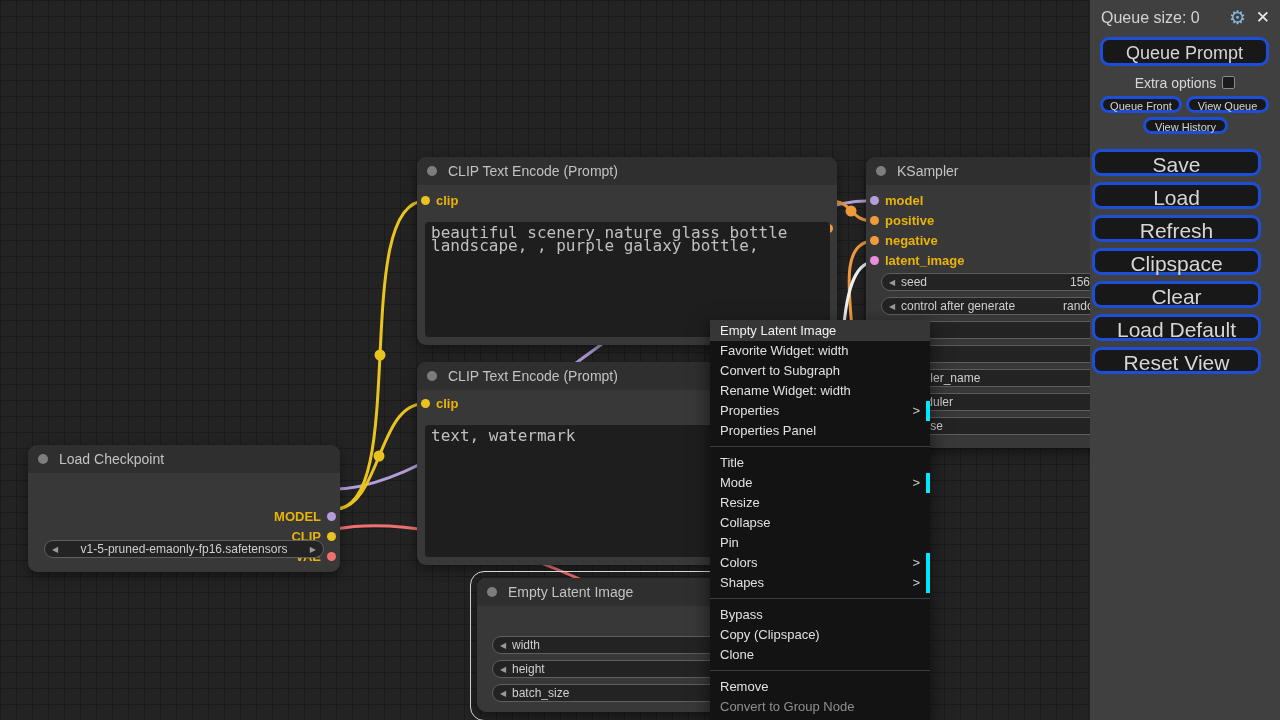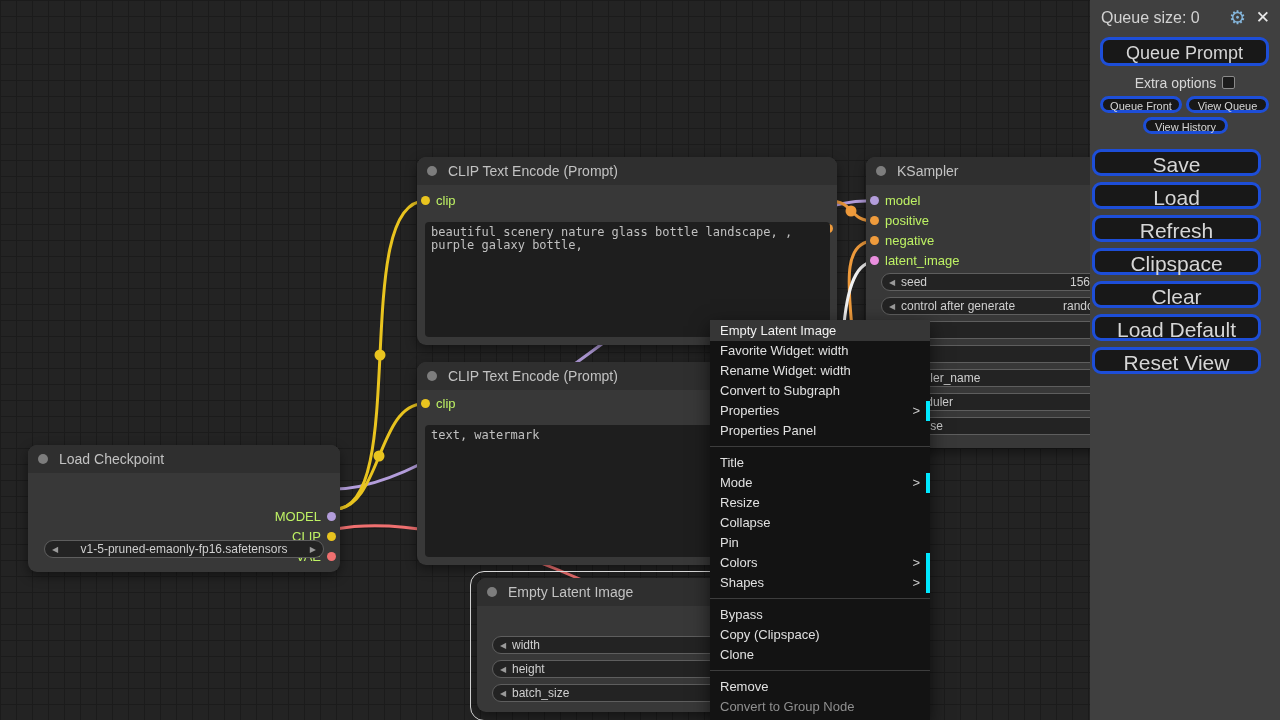--- a/index.html
+++ b/index.html
@@ -14,31 +14,31 @@
   
   #wires{position:absolute;inset:0;z-index:1;pointer-events:none;}
   
   .node{position:absolute;z-index:2;background:#383838;border-radius:9px;
         box-shadow:0 4px 12px rgba(0,0,0,.45);}
   .titlebar{position:absolute;left:0;right:0;top:0;height:28px;background:#2f2f2f;
             border-radius:9px 9px 0 0;}
   .title-dot{position:absolute;left:10px;top:9px;width:10px;height:10px;border-radius:50%;
              background:#7d7d7d;}
   .title-text{position:absolute;left:31px;top:6px;font-size:14px;color:#c2c2c2;white-space:nowrap;}
-  .row{position:absolute;left:0;right:0;height:20px;line-height:20px;font-size:13px;color:#bef264;}
+  .row{position:absolute;left:0;right:0;height:20px;line-height:20px;font-size:13px;color:#eab308;font-weight:bold;}
   .iodot{position:absolute;top:5px;width:9px;height:9px;border-radius:50%;}
   .in .iodot{left:4px}
   .in .iolabel{position:absolute;left:19px;}
   .out{text-align:right;margin-top:28px;}
   .out .iodot{right:4px}
   .out .iolabel{position:absolute;right:19px;}
   .c-model{background:#b39ddb}.c-clip{background:#e9c41f}.c-vae{background:#f07070}
   .c-cond{background:#ef9b3c}.c-latent{background:#ea8fdf}
   .nodetext{position:absolute;background:#1e1e1e;border-radius:4px;
-    font-family:"DejaVu Sans Mono",monospace;font-size:12px;line-height:13px;
+    font-family:"DejaVu Sans Mono",monospace;font-size:16px;line-height:13px;
     color:#c0c0c0;padding:4px 6px;white-space:pre-wrap;overflow:hidden;}
   .pill{position:absolute;height:18px;line-height:17px;background:#232323;
         border:1px solid #5e5e5e;border-radius:10px;font-size:12px;color:#cfcfcf;
         box-sizing:border-box;}
   .pill .arr{position:absolute;left:7px;top:0;font-size:8px;color:#9a9a9a;}
   .pill .arr-r{position:absolute;right:7px;top:0;font-size:8px;color:#9a9a9a;}
   .pill .plabel{position:absolute;left:19px;top:0;white-space:nowrap;}
   .pill .pvalue{position:absolute;top:0;white-space:nowrap;}
   .pill .pcenter{position:absolute;left:19px;right:19px;top:0;text-align:center;white-space:nowrap;}
   
@@ -233,22 +233,22 @@
         <div class="btn side-btn" style="top: 281px;">Clear</div>
         <div class="btn side-btn" style="top: 314px;">Load Default</div>
         <div class="btn side-btn" style="top: 347px;">Reset View</div>
       </div>
   </div>
 
   <div id="ctxmenu">
     <div id="ctx-header">Empty Latent Image</div>
     <div id="menu-body">
         <div class="mi"><span>Favorite Widget: width</span></div>
+        <div class="mi"><span>Convert to Subgraph</span></div>
         <div class="mi"><span>Rename Widget: width</span></div>
-        <div class="mi"><span>Convert to Subgraph</span></div>
         <div class="mi"><span>Properties</span><span class="sub-arrow">&gt;</span><span class="sub-bar"></span></div>
         <div class="mi"><span>Properties Panel</span></div>
         <div class="mdiv"></div>
         <div class="mi"><span>Title</span></div>
         <div class="mi"><span>Mode</span><span class="sub-arrow">&gt;</span><span class="sub-bar"></span></div>
         <div class="mi"><span>Resize</span></div>
         <div class="mi"><span>Collapse</span></div>
         <div class="mi"><span>Pin</span></div>
         <div class="mi"><span>Colors</span><span class="sub-arrow">&gt;</span><span class="sub-bar"></span></div>
         <div class="mi"><span>Shapes</span><span class="sub-arrow">&gt;</span><span class="sub-bar"></span></div>

